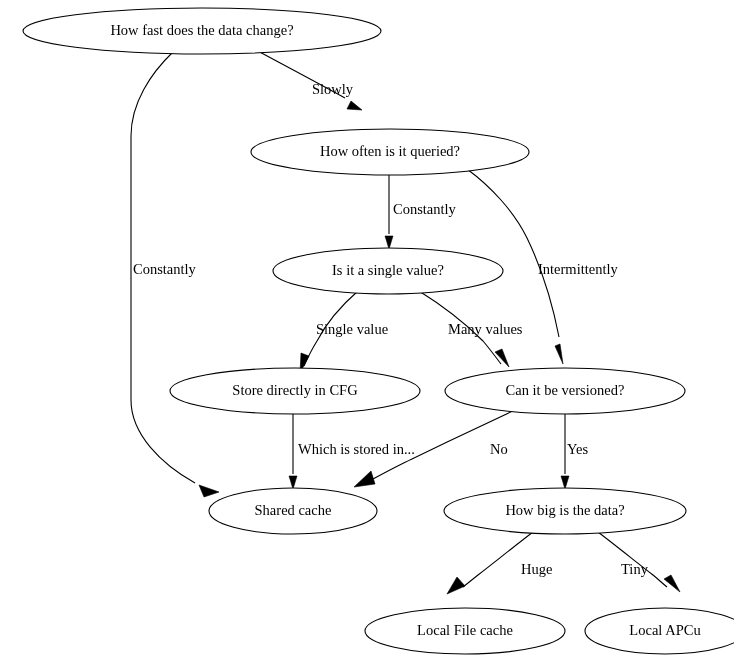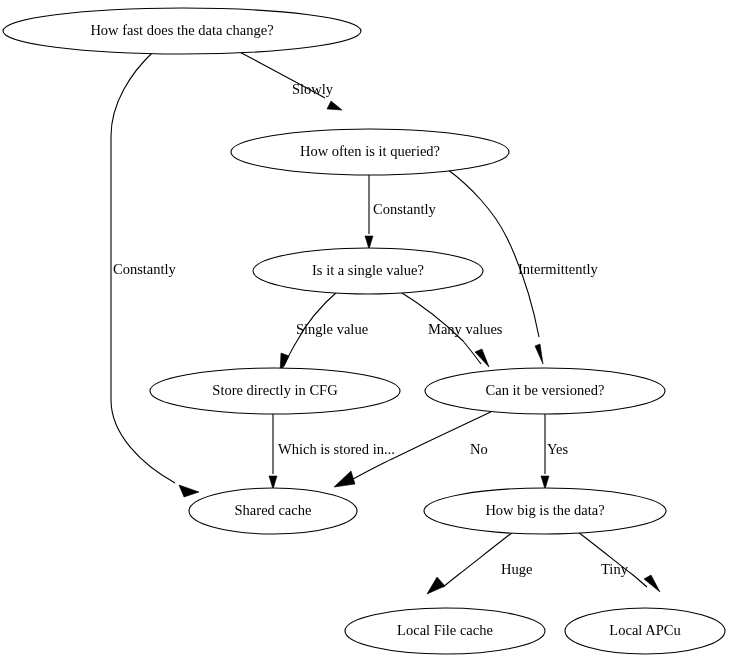--- a/index.html
+++ b/index.html
@@ -11,20 +11,21 @@
     width: 734px;
     height: 661px;
     font-family: "Liberation Serif", "DejaVu Serif", serif;
     overflow: hidden;
   }
   #graph-root {
     position: relative;
     width: 672px;
     height: 661px;
     background: #ffffff;
+    padding-left: 20px;
   }
   svg#graph-svg {
     display: block;
     width: 734px;
     height: 661px;
   }
   .node-ellipse {
     fill: #ffffff;
     stroke: #000000;
     stroke-width: 1.1px;

